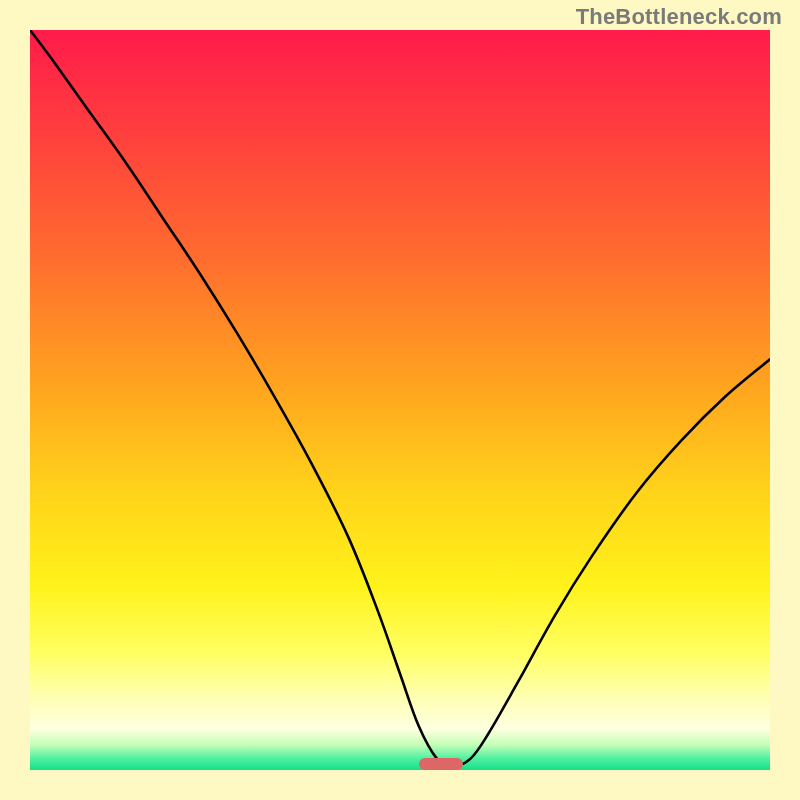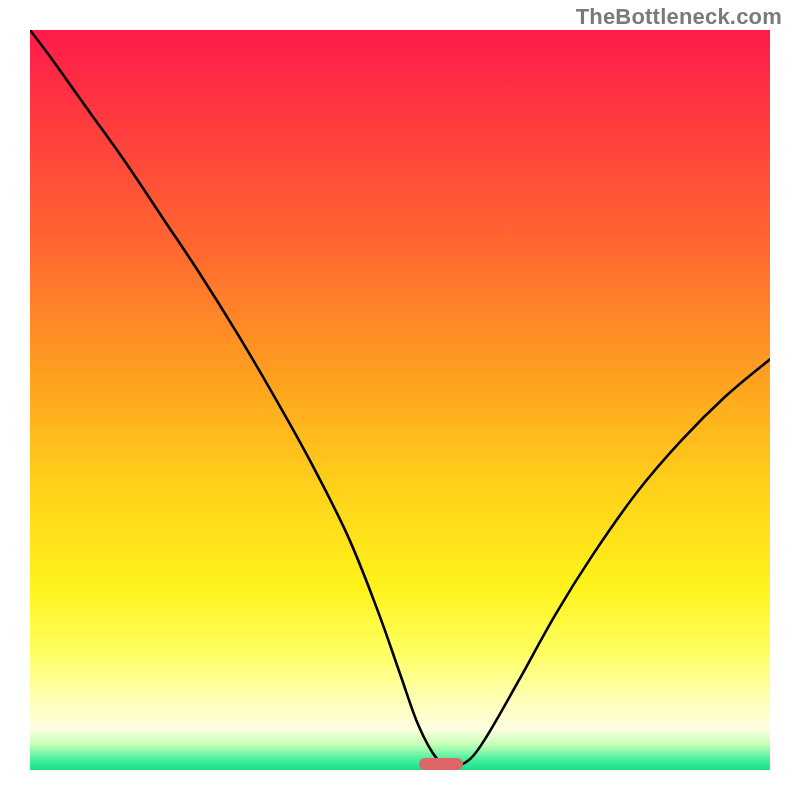--- a/index.html
+++ b/index.html
@@ -9,21 +9,21 @@
     height: 800px;
     background: #000;
     overflow: hidden;
   }
   .frame {
     position: absolute;
     left: 0;
     top: 0;
     width: 800px;
     height: 800px;
-    background: #ffffff;
+    background: #fef9c3;
   }
   .plot {
     position: absolute;
     left: 30px;
     top: 30px;
     width: 740px;
     height: 740px;
     overflow: hidden;
   }
   .gradient {

